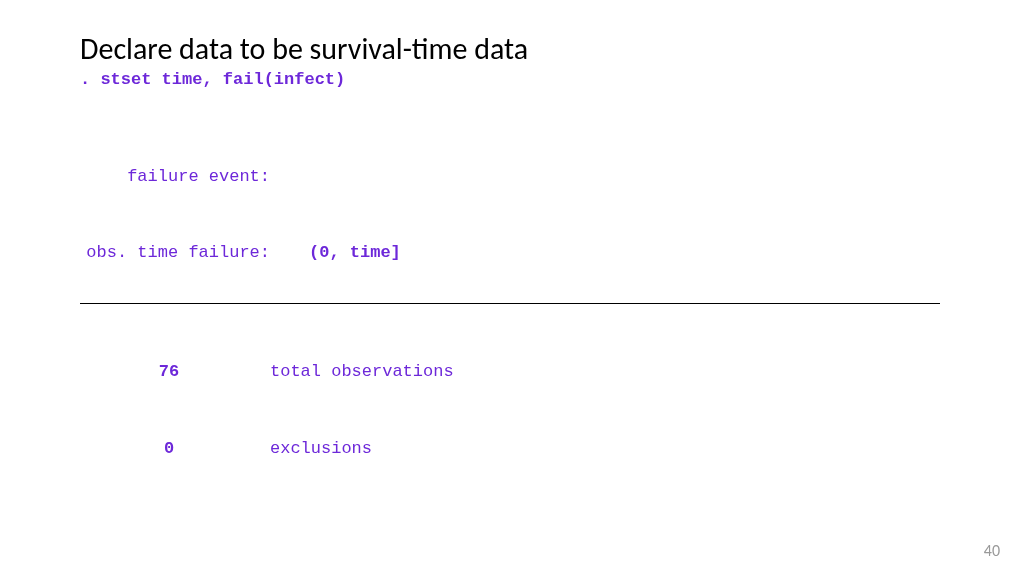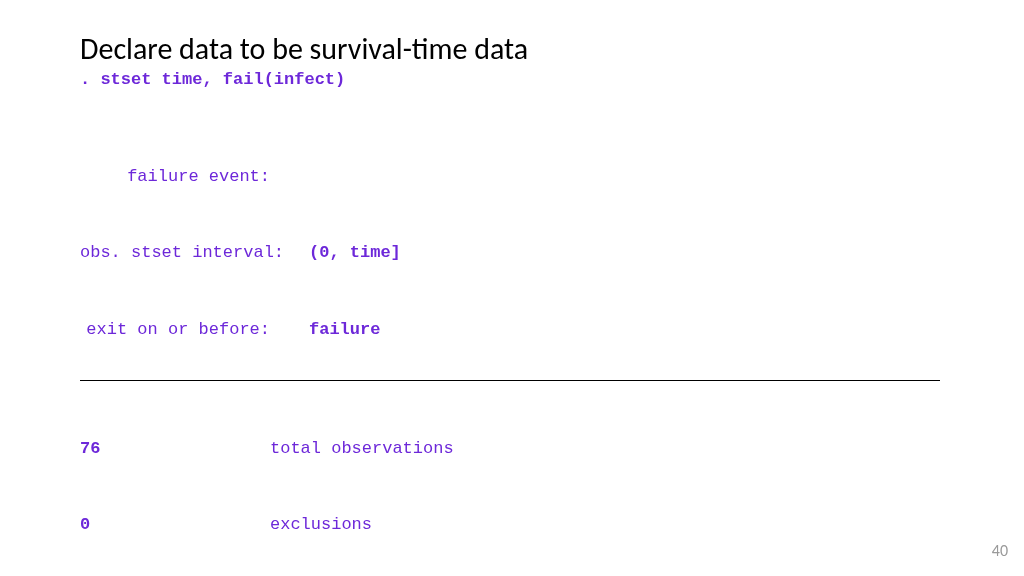--- a/index.html
+++ b/index.html
@@ -30,48 +30,44 @@
     .meta-label { width: 200px; text-align: right; padding-right: 10px; }
     .meta-value { }
     .hr {
       border: none;
       border-top: 1.5px solid #000;
       margin: 6px 0 4px 0;
       width: 860px;
     }
     .stats-block { }
     .stats-row { display: flex; }
-    .stats-num { width: 190px; text-align: left; padding-right: 12px; }
+    .stats-num { width: 190px; text-align: center; padding-right: 12px; }
     .stats-text { }
     .page-num {
       position: absolute;
       bottom: 16px;
-      right: 16px;
+      right: 24px;
       color: #9a9a9a;
       font-size: 16px;
     }
   </style>
 </head>
 <body>
 
 <div class="title">Declare data to be survival-time data</div>
 
 <div class="mono cmd-block bold">. stset time, fail(infect)</div>
 
 <div class="mono meta-block">
   <div class="meta-row">
     <div class="meta-label">failure event:</div>
   </div>
   <div class="meta-row">
-    <div class="meta-label">obs. stset interval:</div>
+    <div class="meta-label">obs. time failure:</div>
     <div class="meta-value bold">(0, time]</div>
-  </div>
-  <div class="meta-row">
-    <div class="meta-label">exit on or before:</div>
-    <div class="meta-value bold">failure</div>
   </div>
 </div>
 
 <hr class="hr">
 
 <div class="mono stats-block">
   <div class="stats-row">
     <div class="stats-num bold">76</div>
     <div class="stats-text">total observations</div>
   </div>

